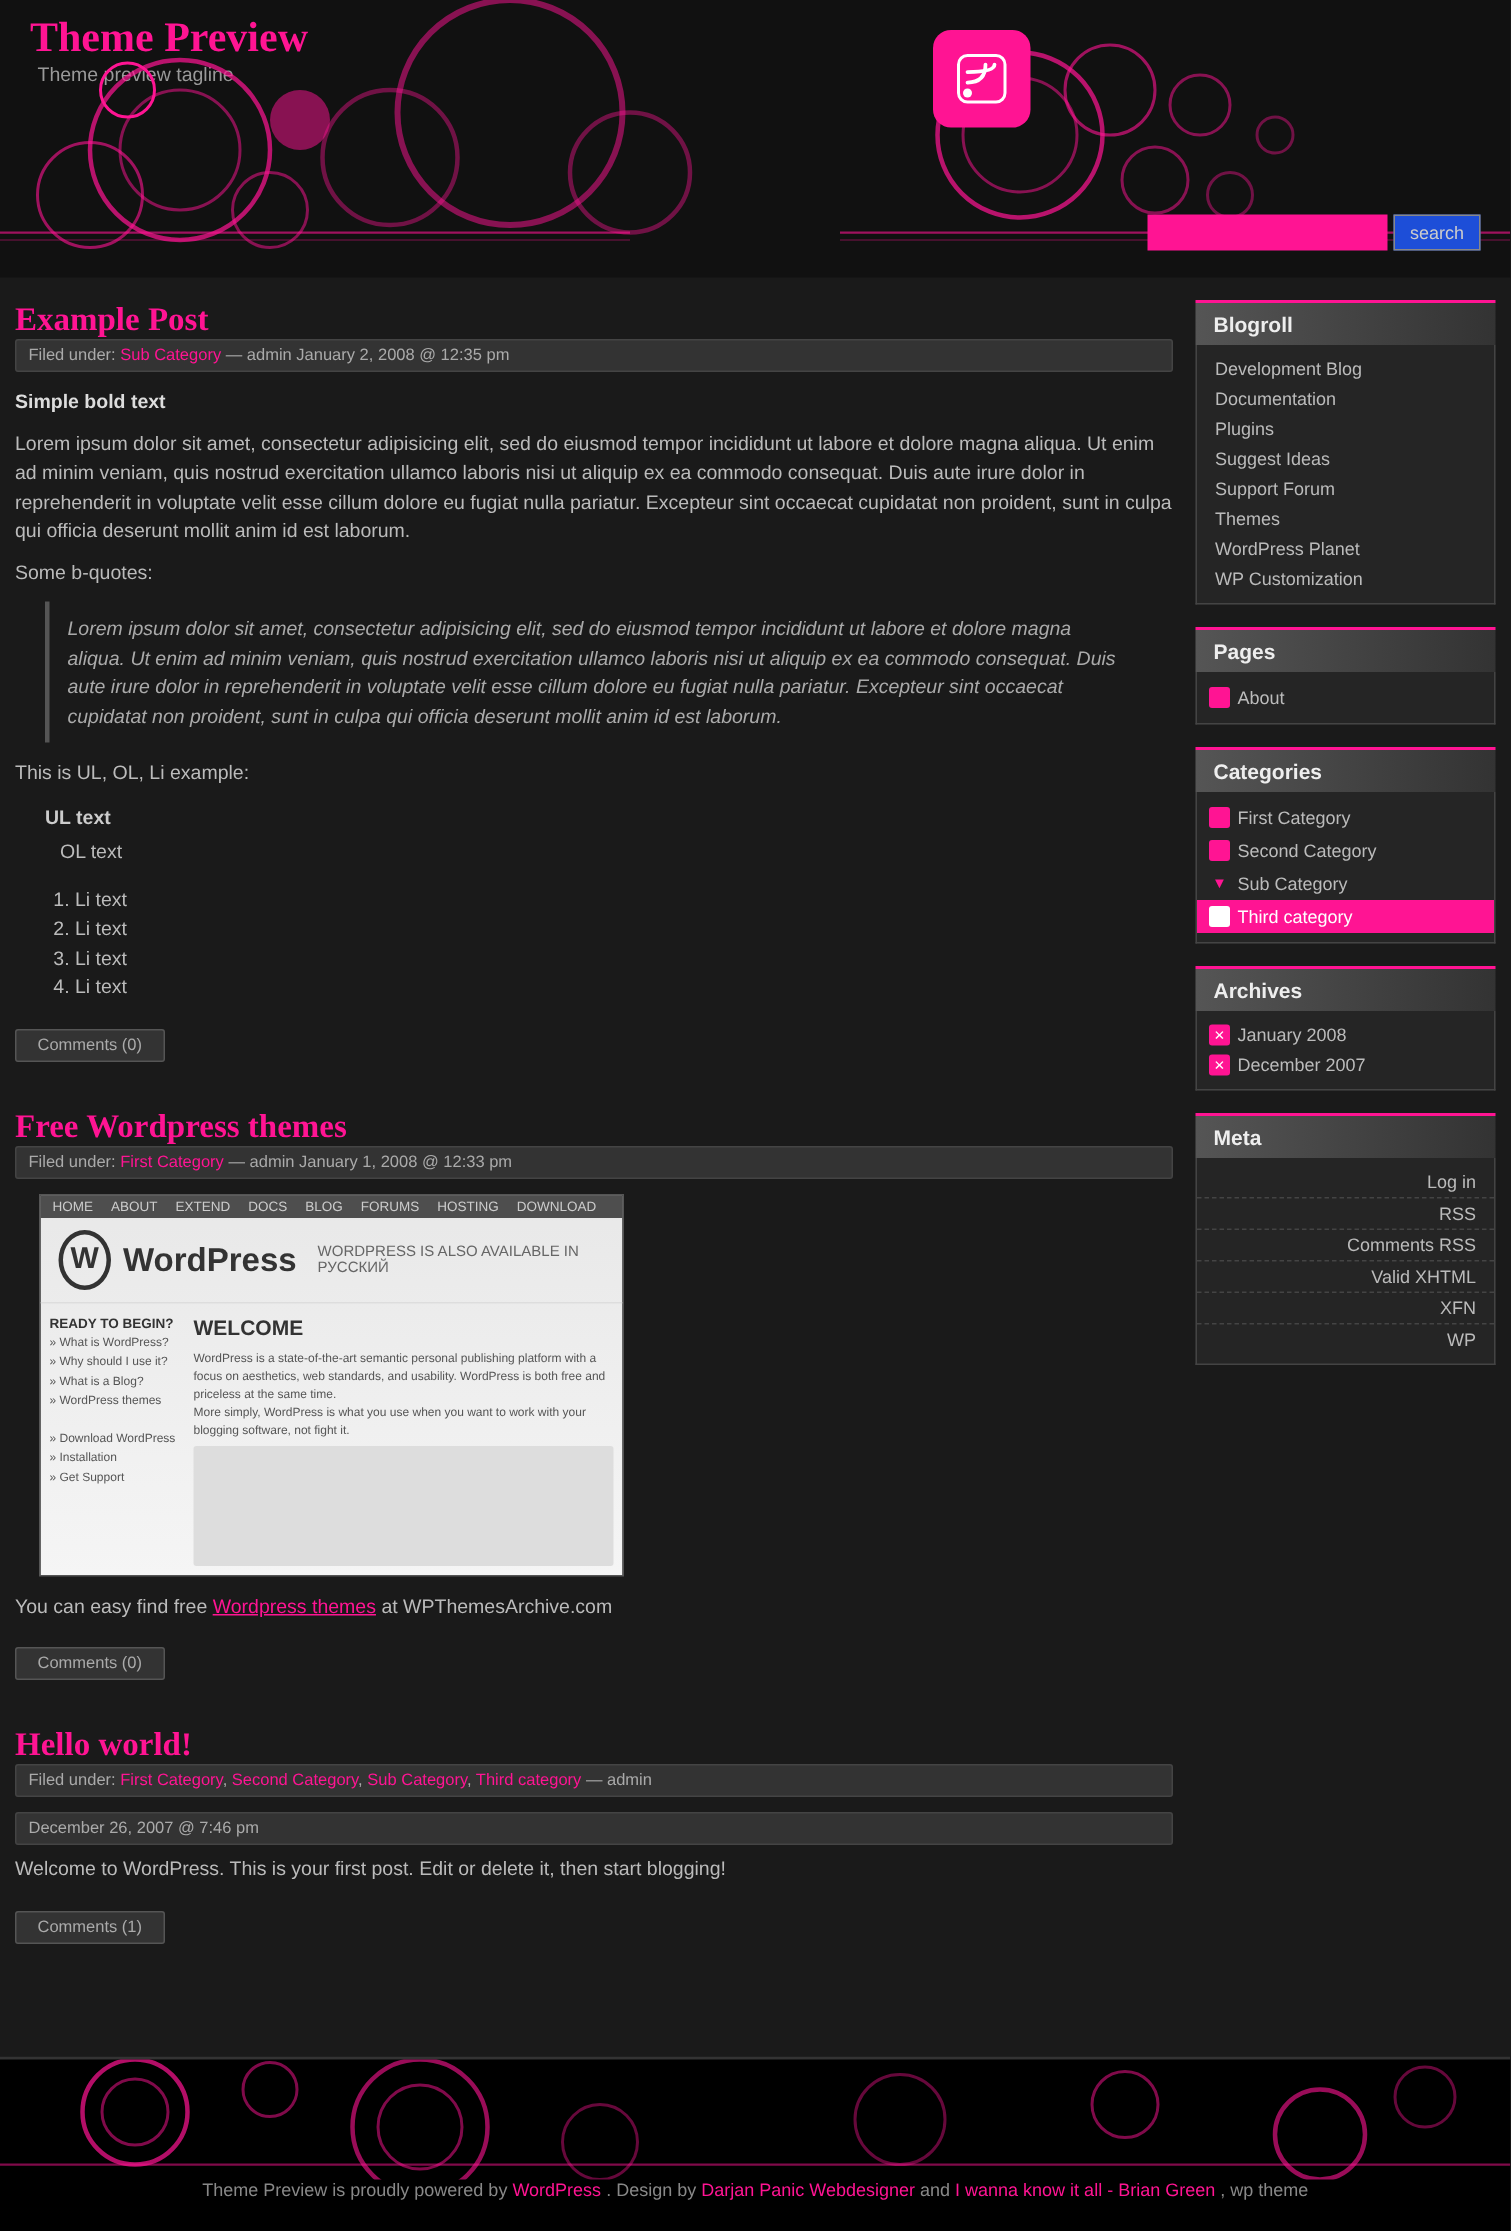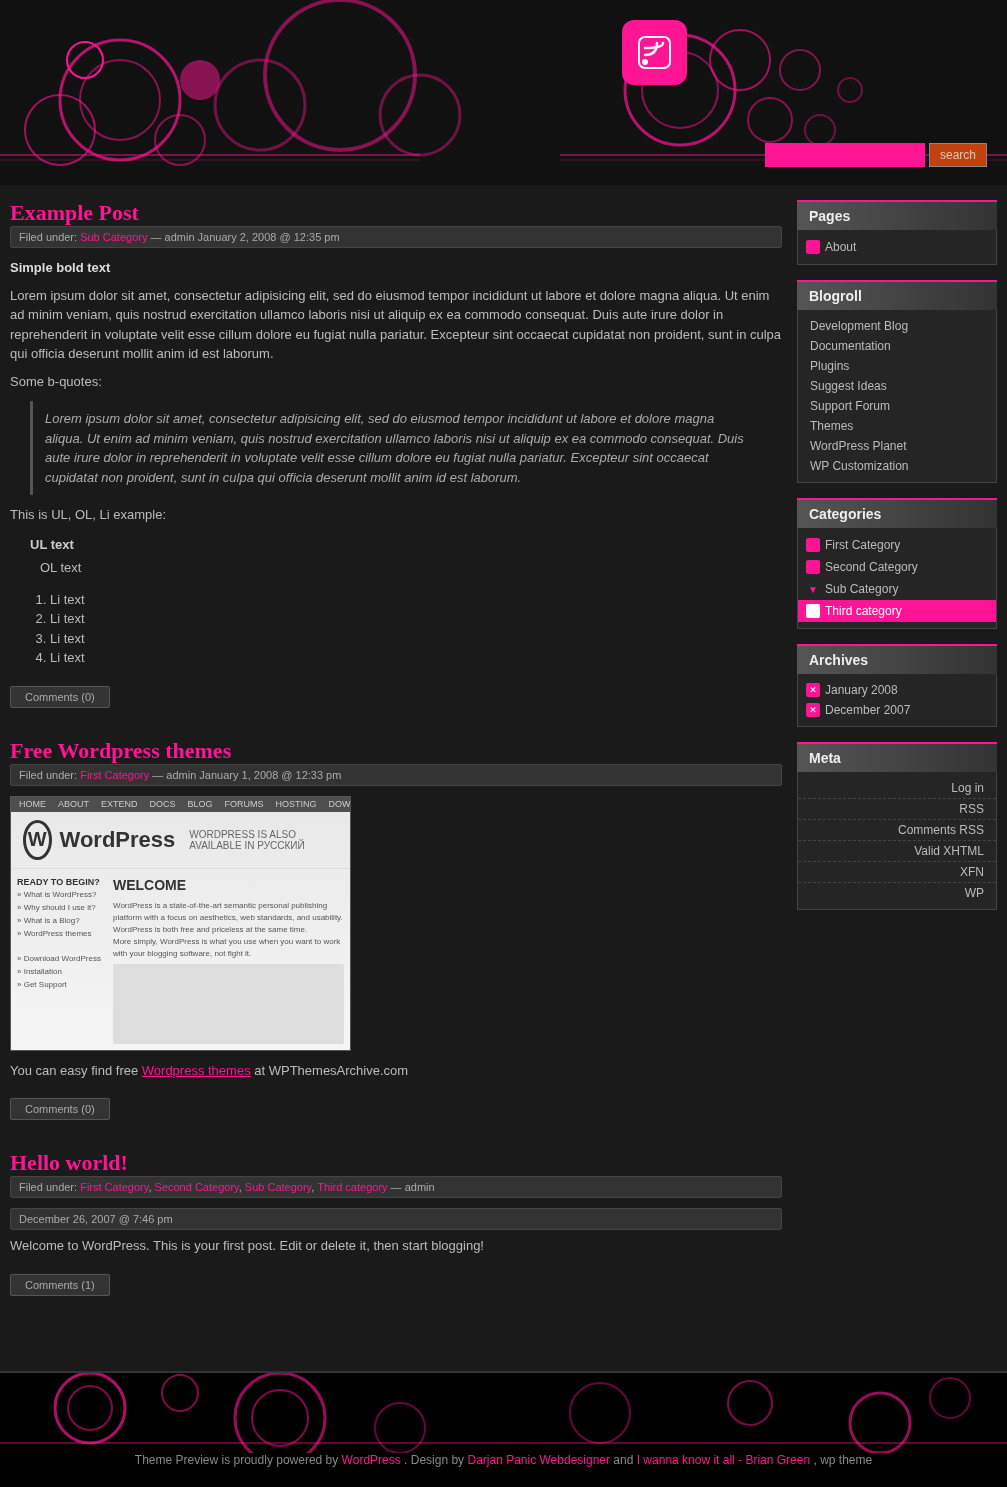--- a/index.html
+++ b/index.html
@@ -65,21 +65,21 @@
     #search-input {
       background: #ff1493;
       border: none;
       height: 24px;
       width: 160px;
       color: white;
       padding: 2px 6px;
       outline: none;
     }
     #search-button {
-      background: #c2410c;
+      background: #1d4ed8;
       border: 1px solid #888;
       color: #ccc;
       padding: 3px 10px;
       cursor: pointer;
       font-size: 12px;
       height: 24px;
     }
 
     
     #wrapper {
@@ -158,23 +158,23 @@
       cursor: pointer;
       border-radius: 2px;
       text-decoration: none;
       margin-top: 8px;
     }
 
     
     .wp-screenshot {
       border: 1px solid #555;
       background: #f5f5f5;
-      width: 341px;
+      width: 390px;
       height: 255px;
-      margin: 10px 0;
+      margin: 10px 16px;
       display: flex;
       flex-direction: column;
       align-items: center;
       justify-content: center;
       overflow: hidden;
       position: relative;
     }
     .wp-screenshot-inner {
       width: 100%;
       height: 100%;
@@ -400,20 +400,24 @@
     <circle cx="850" cy="90" r="12" fill="none" stroke="#ff1493" stroke-width="2" opacity="0.4"></circle>
 
     <line x1="560" y1="155" x2="1007" y2="155" stroke="#ff1493" stroke-width="1.5" opacity="0.6"></line>
     <line x1="560" y1="160" x2="1007" y2="160" stroke="#ff1493" stroke-width="1" opacity="0.3"></line>
 
     <circle cx="340" cy="75" r="75" fill="none" stroke="#ff1493" stroke-width="4" opacity="0.5"></circle>
     <circle cx="260" cy="105" r="45" fill="none" stroke="#ff1493" stroke-width="3" opacity="0.4"></circle>
     <circle cx="420" cy="115" r="40" fill="none" stroke="#ff1493" stroke-width="3" opacity="0.4"></circle>
   </svg>
 
+  <div id="header-content">
+    <div id="site-title">Theme Preview</div>
+    <div id="site-tagline">Theme preview tagline</div>
+  </div>
 
   <div id="rss-button">
     <svg width="35" height="35" viewBox="0 0 35 35">
       <rect x="2" y="2" width="31" height="31" rx="6" fill="none" stroke="white" stroke-width="2"></rect>
       <circle cx="8" cy="27" r="3" fill="white"></circle>
       <path d="M8 20 Q20 20 20 8" fill="none" stroke="white" stroke-width="2.5" stroke-linecap="round"></path>
       <path d="M8 13 Q26 13 26 8" fill="none" stroke="white" stroke-width="2.5" stroke-linecap="round"></path>
     </svg>
   </div>
 
@@ -527,40 +531,40 @@
         <p>Welcome to WordPress. This is your first post. Edit or delete it, then start blogging!</p>
       </div>
       <a href="#" class="comment-btn">Comments (1)</a>
     </div>
 
   </div>
 
   <div id="sidebar">
 
     <div class="sidebar-section">
-      <div class="sidebar-title">Pages</div>
-      <div class="sidebar-box">
-        <div class="category-item">
-          <span class="cat-icon"></span>
-          <a href="#" style="color:#bbb; text-decoration:none;">About</a>
-        </div>
-      </div>
-    </div>
-
-    <div class="sidebar-section">
       <div class="sidebar-title">Blogroll</div>
       <div class="sidebar-box">
         <a href="#" class="sidebar-link">Development Blog</a>
         <a href="#" class="sidebar-link">Documentation</a>
         <a href="#" class="sidebar-link">Plugins</a>
         <a href="#" class="sidebar-link">Suggest Ideas</a>
         <a href="#" class="sidebar-link">Support Forum</a>
         <a href="#" class="sidebar-link">Themes</a>
         <a href="#" class="sidebar-link">WordPress Planet</a>
         <a href="#" class="sidebar-link">WP Customization</a>
+      </div>
+    </div>
+
+    <div class="sidebar-section">
+      <div class="sidebar-title">Pages</div>
+      <div class="sidebar-box">
+        <div class="category-item">
+          <span class="cat-icon"></span>
+          <a href="#" style="color:#bbb; text-decoration:none;">About</a>
+        </div>
       </div>
     </div>
 
     <div class="sidebar-section">
       <div class="sidebar-title">Categories</div>
       <div class="sidebar-box">
         <div class="category-item">
           <span class="cat-icon"></span>
           <a href="#">First Category</a>
         </div>

